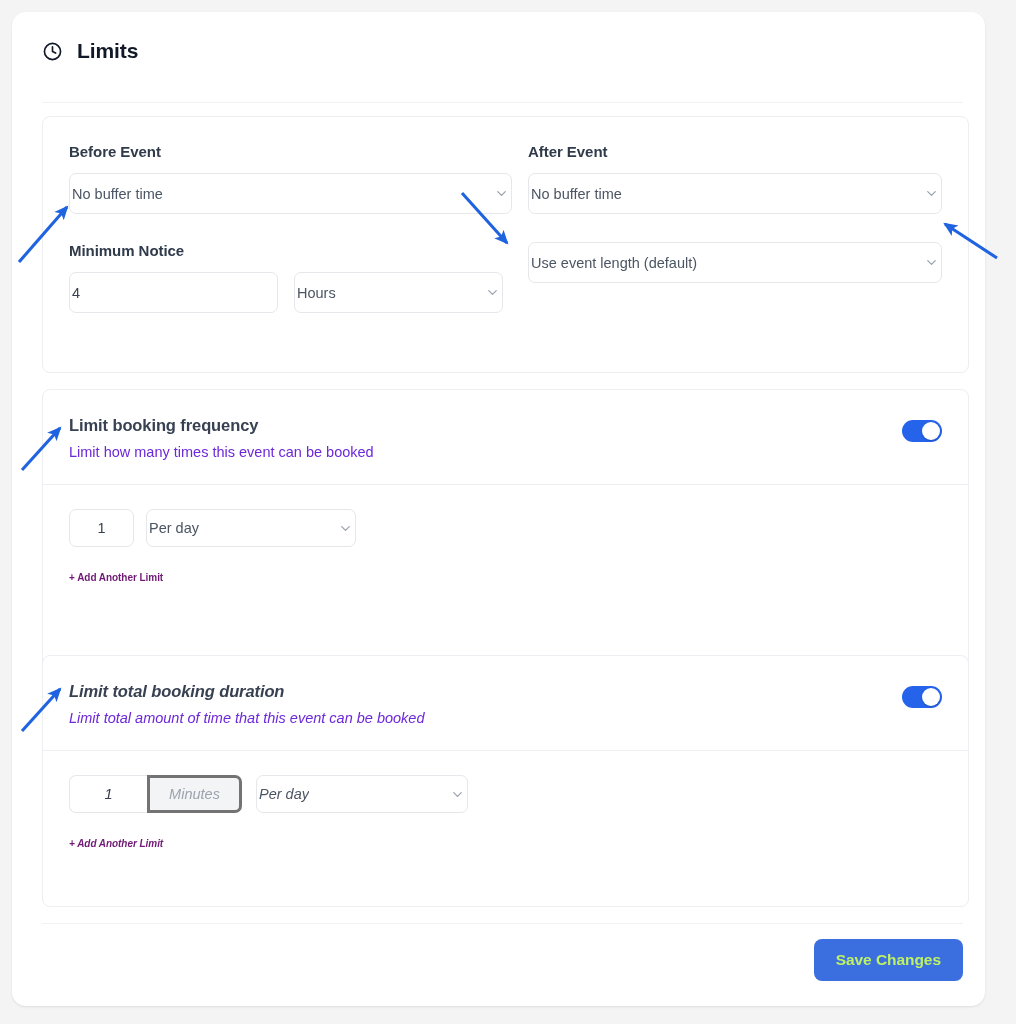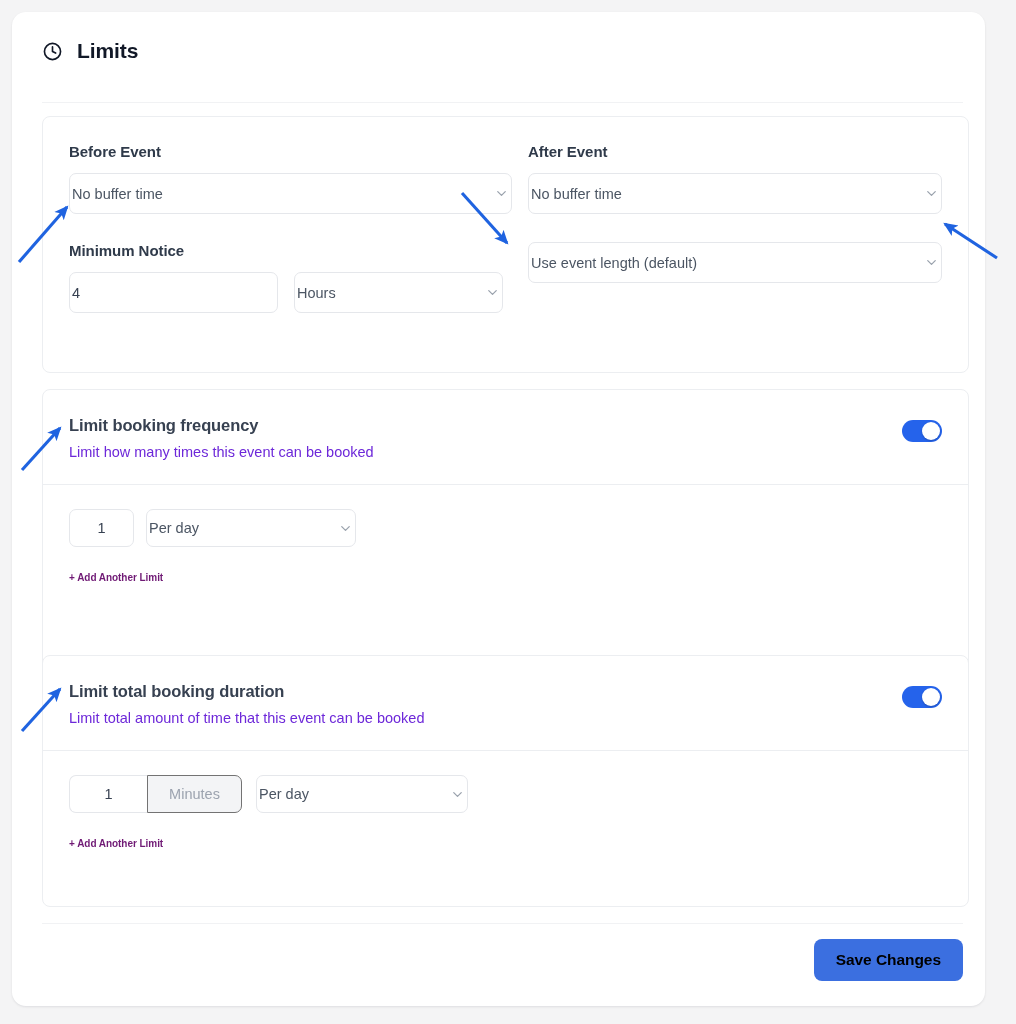--- a/index.html
+++ b/index.html
@@ -51,21 +51,21 @@
   .panel {
     position: absolute;
     left: 30px;
     width: 927px;
     border: 1px solid #eceef1;
     border-radius: 8px;
     background: #fff;
   }
   #panel-buffers { top: 104px; height: 257px; }
   #panel-frequency { top: 377px; height: 288px; }
-  #panel-duration  { top: 643px; height: 252px; }
+  #panel-duration  { top: 643px; height: 252px; font-style: italic; }
 
   
   .buffers-inner { padding: 26px 26px 0 26px; }
   .grid2 {
     display: grid;
     grid-template-columns: 443px 1fr;
     column-gap: 16px;
   }
   .field-label {
     font-size: 15px;
@@ -154,21 +154,21 @@
 
   
   .input-group { display: flex; }
   .input-group .qty-box {
     width: 78px; height: 38px;
     border-radius: 7px 0 0 7px;
     border-right: none;
   }
   .unit-addon {
     width: 95px; height: 38px;
-    border: 1px solid #737373;
+    border: 3px solid #737373;
     border-radius: 0 7px 7px 0;
     background: #f3f4f6;
     display: flex; align-items: center; justify-content: center;
     font-size: 14.5px; color: #9ca3af;
   }
   .dur-select { width: 212px; height: 38px; margin-left: 14px; }
 
   .add-link {
     display: inline-block;
     margin-top: 25px;
@@ -185,21 +185,21 @@
     left: 30px; right: 22px; top: 911px;
     height: 1px;
     background: #f1f2f4;
   }
   .save-btn {
     position: absolute;
     right: 22px; top: 927px;
     height: 42px;
     padding: 0 22px;
     background: #3b6fe0;
-    color: #000000;
+    color: #bef264;
     border: none;
     border-radius: 8px;
     font-family: "Liberation Sans", sans-serif;
     font-size: 15.5px;
     font-weight: 700;
     letter-spacing: -0.05px;
     cursor: pointer;
   }
 
   

